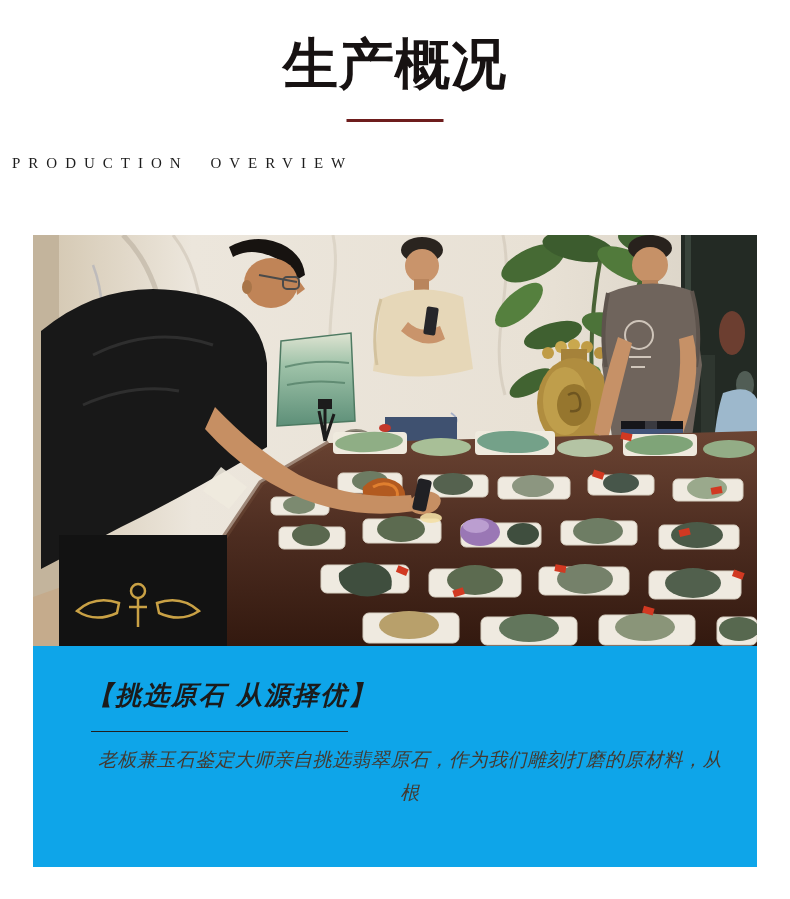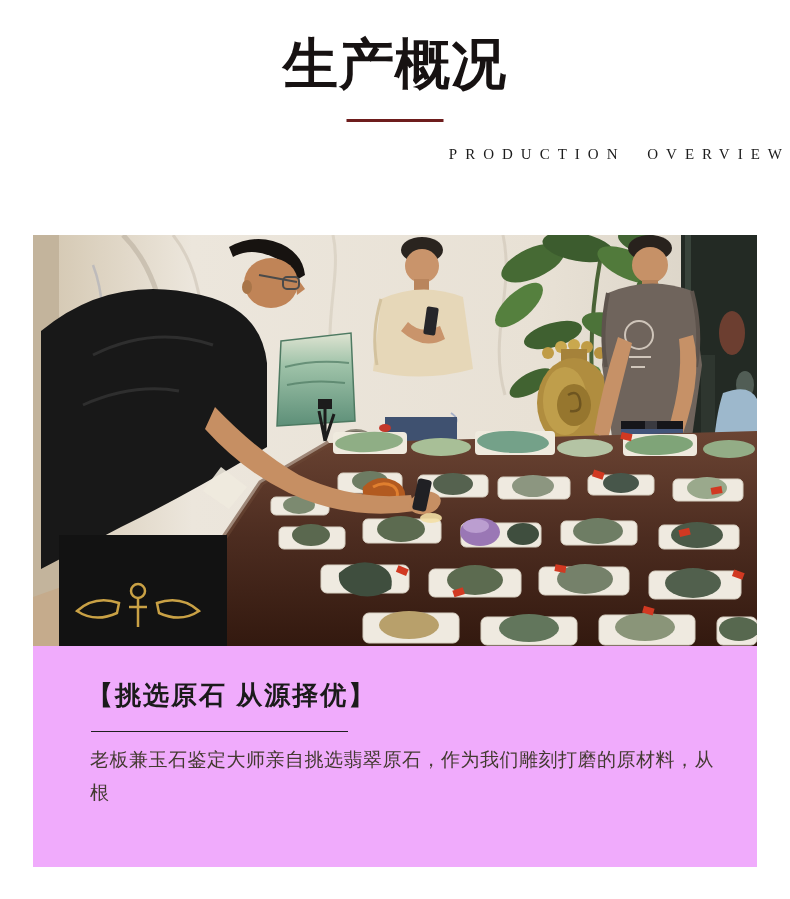--- a/index.html
+++ b/index.html
@@ -10,49 +10,50 @@
   .hero-title{
     position:absolute;top:33px;left:0;width:790px;height:64px;line-height:64px;
     text-align:center;font-family:"Liberation Serif","DejaVu Serif",serif;
     font-weight:700;font-size:55px;color:#171212;letter-spacing:1px;margin:0;
   }
   .hero-divider{
     position:absolute;top:119px;left:50%;transform:translateX(-50%);
     width:97px;height:3px;background:#6e1d1d;
   }
   .hero-subtitle{
-    position:absolute;top:146px;left:0;width:790px;text-align:right;
+    position:absolute;top:155px;left:0;width:790px;text-align:left;
     font-family:"Liberation Serif","DejaVu Serif",serif;font-size:15px;
     letter-spacing:8px;word-spacing:10px;color:#1c1c1c;padding-left:12px;box-sizing:border-box;
   }
 
   
   .photo{
     position:absolute;left:33px;top:235px;width:724px;height:411px;margin:0;
     background:#e9e2d7;overflow:hidden;
   }
   .photo svg{display:block;width:724px;height:411px;}
 
   
   .intro{
     position:absolute;left:33px;top:646px;width:724px;height:221px;
-    background:#f0abfc;
+    background:#0ea5e9;
+    font-style:italic;
   }
   .intro-heading{
     position:absolute;left:54px;top:32px;margin:0;
     font-size:26px;font-weight:700;color:#1b1b1b;letter-spacing:2px;
   }
   .intro-rule{
     position:absolute;left:58px;top:85px;width:257px;height:1px;background:#1f1f1f;
   }
   .intro-body{
     position:absolute;left:57px;top:97px;width:640px;
     font-size:19px;line-height:33px;color:#433a31;letter-spacing:0.5px;
   }
-  .intro-body p{margin:0;}
+  .intro-body p{margin:0;text-align:center;}
 </style>
 </head>
 <body>
 
 <div class="page">
 
   <h1 class="hero-title">生产概况</h1>
   <div class="hero-divider"></div>
   <div class="hero-subtitle">PRODUCTION OVERVIEW</div>
 

